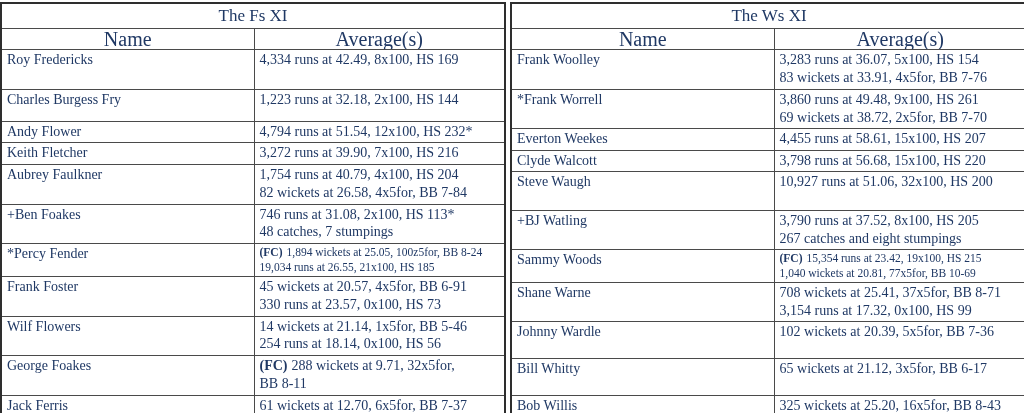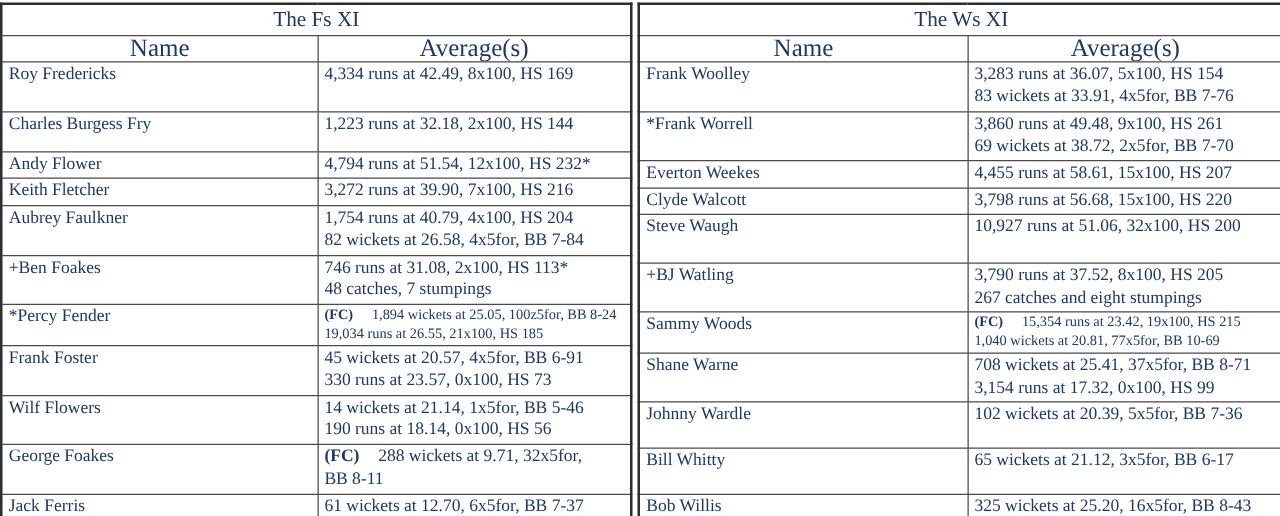--- a/index.html
+++ b/index.html
@@ -64,21 +64,21 @@
   tbody tr:nth-child(9){height:37px;}
   tbody tr:nth-child(10){height:37px;}
   tbody tr:nth-child(11){height:24px;}
   
   tbody tr:nth-child(7) td.avg{
     font-size:11.5px;
     line-height:14.5px;
   }
   .fc{font-weight:bold;}
   .fc:empty{display:none;}
-  .fc:not(:empty){margin-right:15px;}
+  .fc:not(:empty){margin-right:4px;}
   .l{display:block;}
   .l:empty{display:none;}
 </style>
 </head>
 <body>
 
 <div class="wrap">
 
   <table class="xi left-xi">
     <colgroup>
@@ -144,21 +144,21 @@
           <td class="name">Frank Foster</td>
           <td class="avg">
             <span class="l"><span>45 wickets at 20.57, 4x5for, BB 6-91</span></span>
             <span class="l">330 runs at 23.57, 0x100, HS 73</span>
           </td>
         </tr>
         <tr>
           <td class="name">Wilf Flowers</td>
           <td class="avg">
             <span class="l"><span>14 wickets at 21.14, 1x5for, BB 5-46</span></span>
-            <span class="l">190 runs at 18.14, 0x100, HS 56</span>
+            <span class="l">254 runs at 18.14, 0x100, HS 56</span>
           </td>
         </tr>
         <tr>
           <td class="name">George Foakes</td>
           <td class="avg">
             <span class="l"><b class="fc">(FC)</b><span>288 wickets at 9.71, 32x5for,</span></span>
             <span class="l">BB 8-11</span>
           </td>
         </tr>
         <tr>

